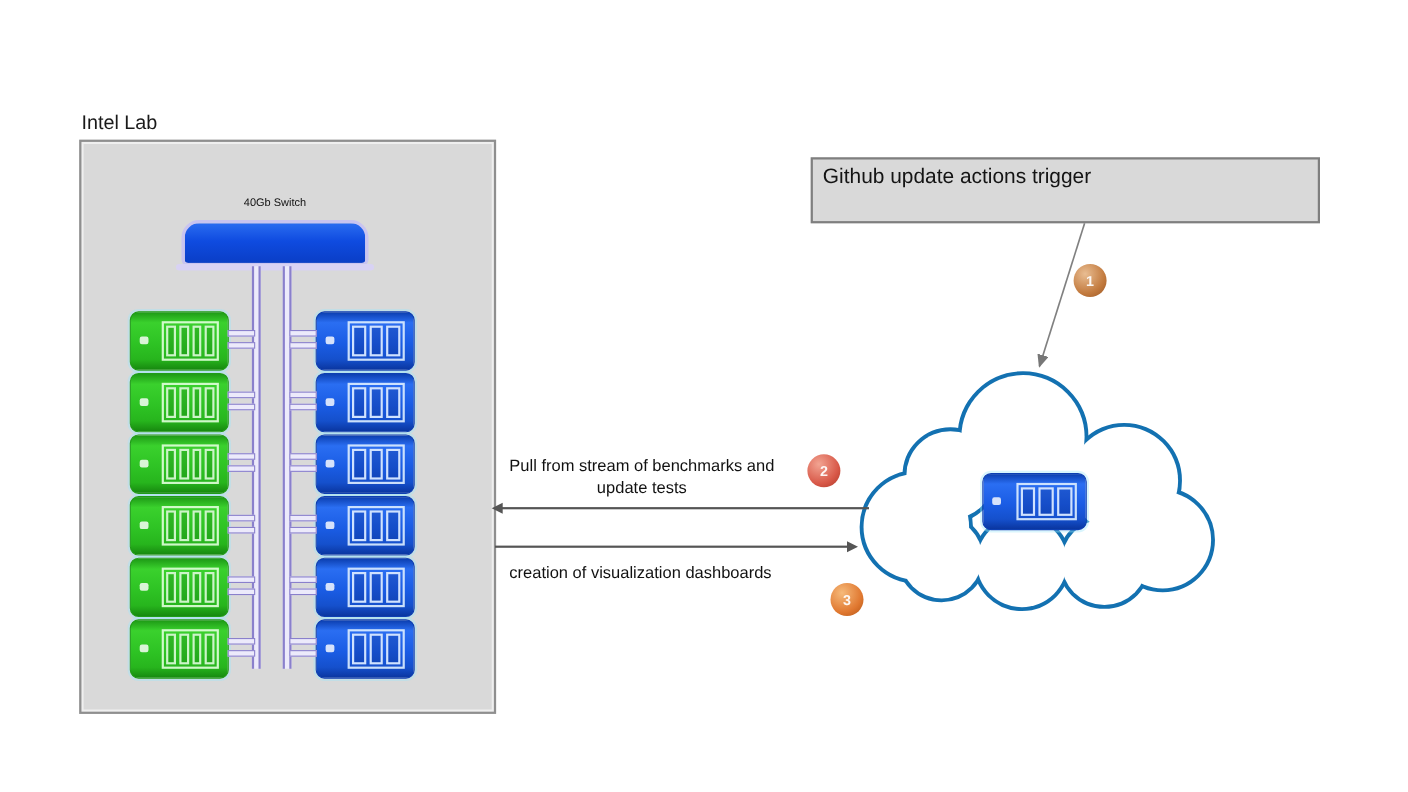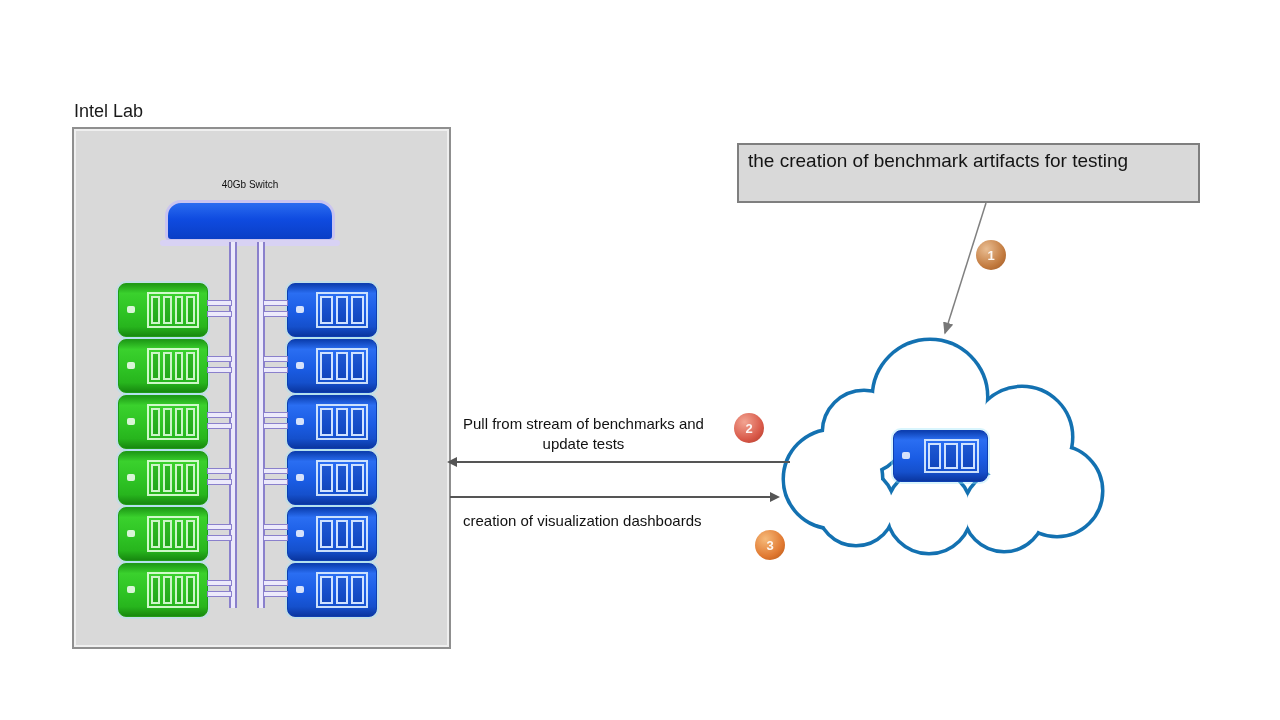--- a/index.html
+++ b/index.html
@@ -214,21 +214,21 @@
             <i></i>
             <i></i>
             <i></i>
           </span>
         <span class="stub"></span>
       </div>
       </div>
   </div>
 
   <div class="note">
-    <div>the creation of benchmark artifacts for testing</div>
+    <div>Github update actions trigger</div>
   </div>
 
   <svg class="svg-abs" style="left:935px;top:200px;" width="60" height="142" viewBox="0 0 60 142">
     <defs>
       <marker id="ah" markerWidth="9" markerHeight="8" refX="7" refY="3.5" orient="auto">
         <path d="M0,0 L8,3.5 L0,7 z" fill="#777"></path>
       </marker>
     </defs>
     <line x1="51" y1="3" x2="10" y2="133" stroke="#808080" stroke-width="1.5" marker-end="url(#ah)"></line>
   </svg>

